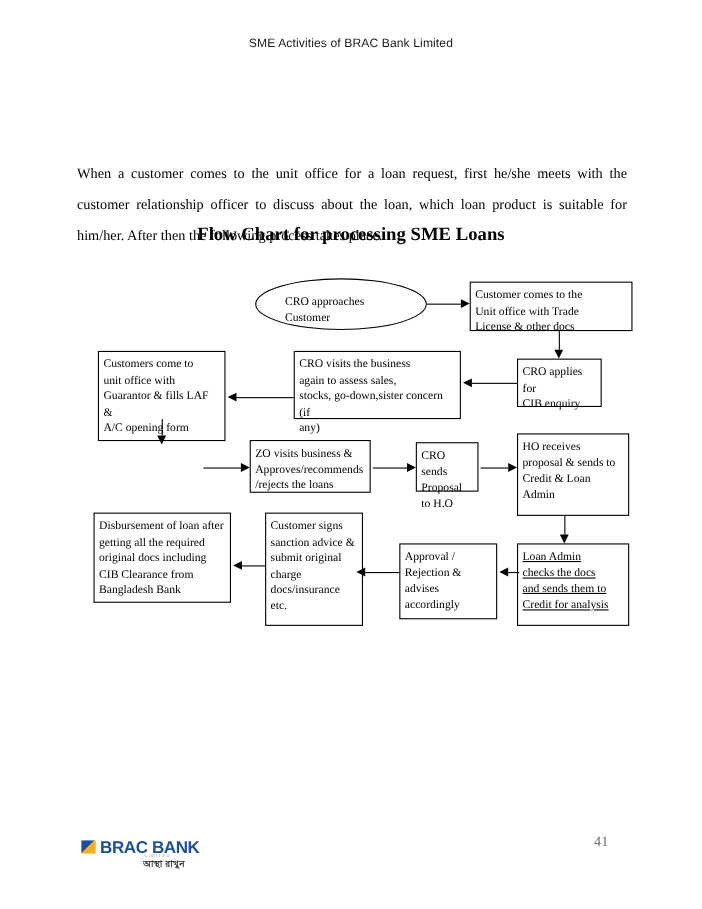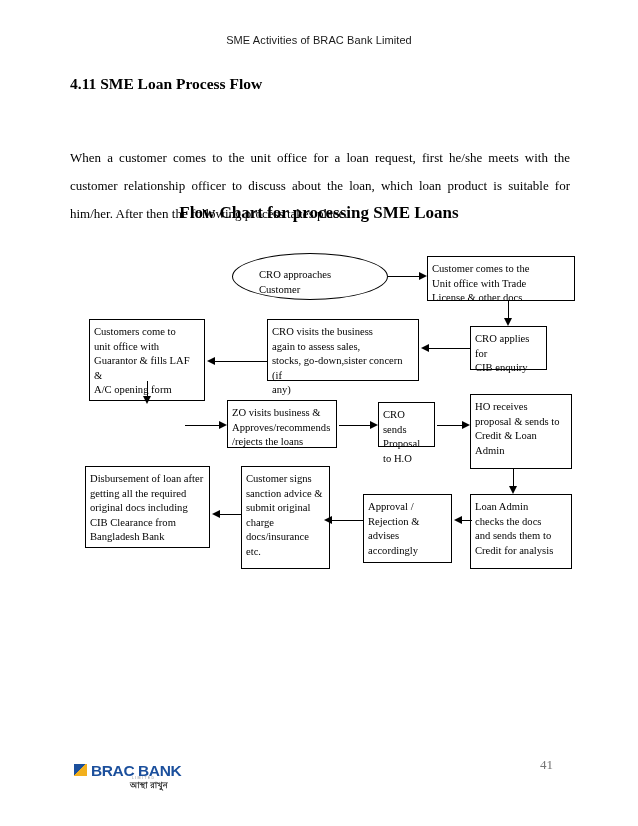--- a/index.html
+++ b/index.html
@@ -163,21 +163,20 @@
     color: #2a2a2a;
   }
 </style>
 </head>
 <body>
 
 <div id="page">
 
   <div class="running-header">SME Activities of BRAC Bank Limited</div>
 
-  <div class="section-heading">4.11 SME Loan Process Flow</div>
 
   <div class="body-para">When a customer comes to the unit office for a loan request, first he/she meets with the customer relationship officer to discuss about the loan, which loan product is suitable for him/her. After then the following process takes place.</div>
 
   <div class="chart-title">Flow Chart for processing SME Loans</div>
 
   <div class="flow">
 
     <div class="node ellipse" style="left:232px; top:249px; width:156px; height:47px;">CRO approaches
 Customer</div>
 
@@ -229,21 +228,21 @@
     <div class="arrowhead right" style="left:370px; top:417px;"></div>
 
     <div class="node" style="left:470px; top:390px; width:102px; height:75px;">HO receives
 proposal &amp; sends to
 Credit &amp; Loan
 Admin</div>
 
     <div class="edge h" style="left:437px; top:421px; width:25px;"></div>
     <div class="arrowhead right" style="left:462px; top:417px;"></div>
 
-    <div class="node" style="left:470px; top:490px; width:102px; height:75px;">Loan Admin
+    <div class="node" style="left:470px; top:490px; width:102px; height:75px;text-decoration:underline;">Loan Admin
 checks the docs
 and sends them to
 Credit for analysis</div>
 
     <div class="edge v" style="left:513px; top:465px; height:17px;"></div>
     <div class="arrowhead down" style="left:509px; top:482px;"></div>
 
     <div class="node" style="left:363px; top:490px; width:89px; height:69px;">Approval /
 Rejection &amp;
 advises

